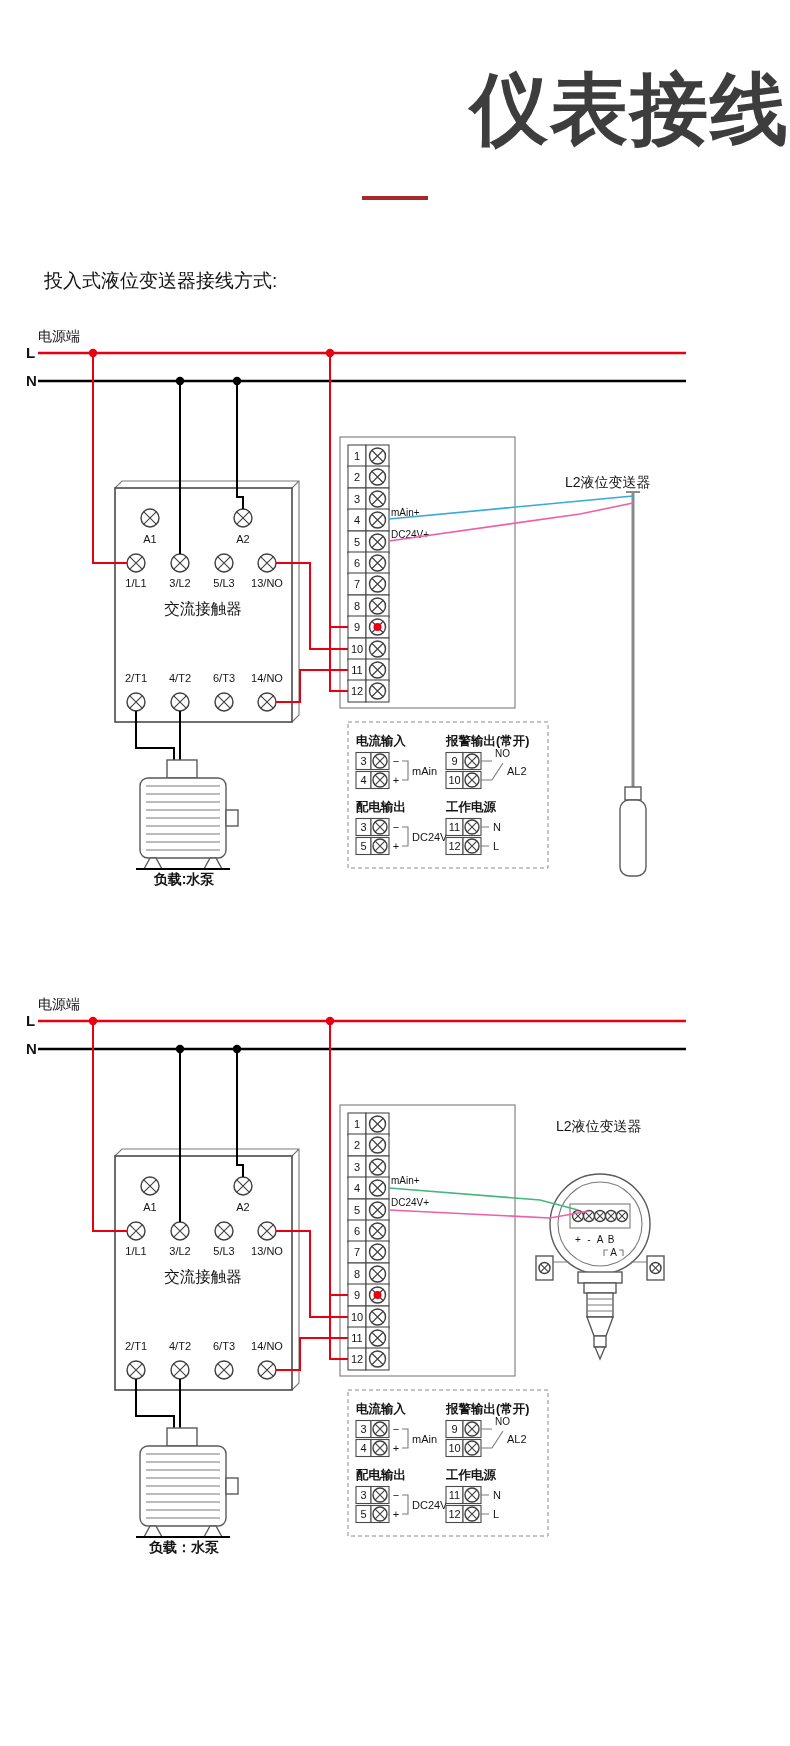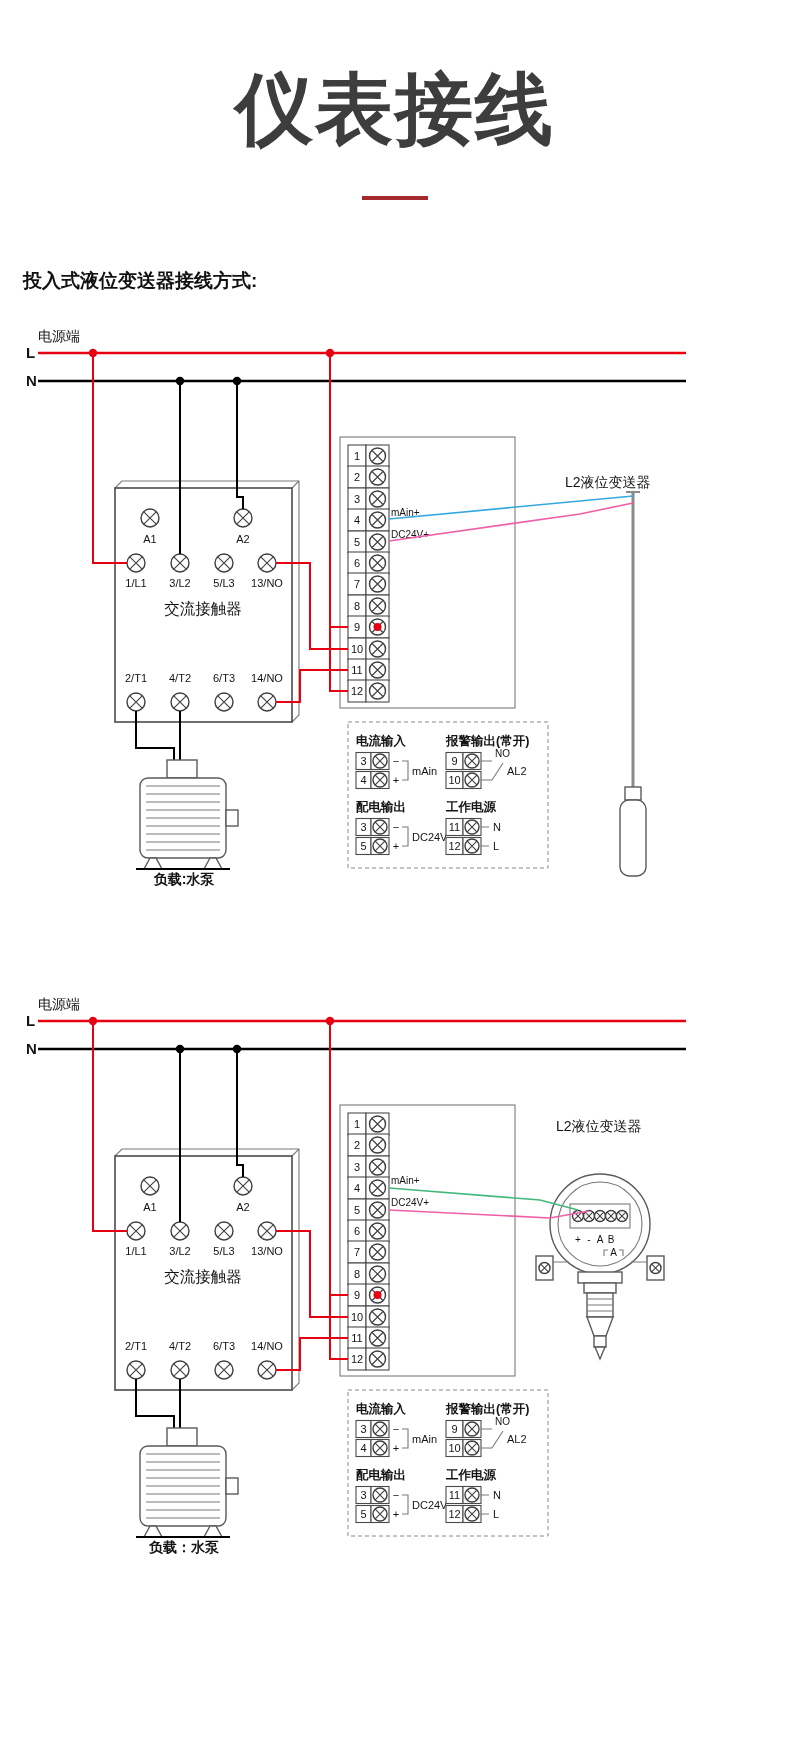--- a/index.html
+++ b/index.html
@@ -1,21 +1,21 @@
 <!DOCTYPE html>
 <html><head>
 <meta charset="utf-8">
 <style>
   html,body{margin:0;padding:0;background:#fff;}
   .canvas{position:relative;width:790px;height:1746px;background:#fff;overflow:hidden;
           font-family:"Liberation Sans","DejaVu Sans",sans-serif;}
-  .title{position:absolute;top:58px;left:0;width:100%;text-align:center;
+  .title{position:absolute;top:58px;left:0;width:100%;text-align:right;
          font-size:78px;font-weight:800;color:#3d3d3d;letter-spacing:2px;}
   .title-dash{position:absolute;top:196px;left:50%;margin-left:-33px;width:66px;height:4px;background:#a5282c;}
-  .heading{position:absolute;left:23px;font-size:19px;font-weight:bold;color:#111;}
+  .heading{position:absolute;left:44px;font-size:19px;font-weight:normal;color:#111;}
   .h1{top:268px}.h2{top:934px}
   svg{position:absolute;left:0;}
   svg text{font-family:"Liberation Sans","DejaVu Sans",sans-serif;fill:#141414;}
   .tA{font-size:11px}.tB{font-size:12.5px;font-weight:bold}.tC{font-size:14px}
   .tS{font-size:10px}.tBold14{font-size:14px;font-weight:bold}.t15{font-size:15.5px}
   .tLN{font-size:15px;font-weight:bold}.mid{text-anchor:middle}
   .cell{fill:#fff;stroke:#4a4a4a;stroke-width:1.1}
   .box{fill:#fff;stroke:#4a4a4a;stroke-width:1.6}
   .thin{fill:none;stroke:#7a7a7a;stroke-width:1.1}
   .dev{fill:#fff;stroke:#5a5a5a;stroke-width:1.4}

